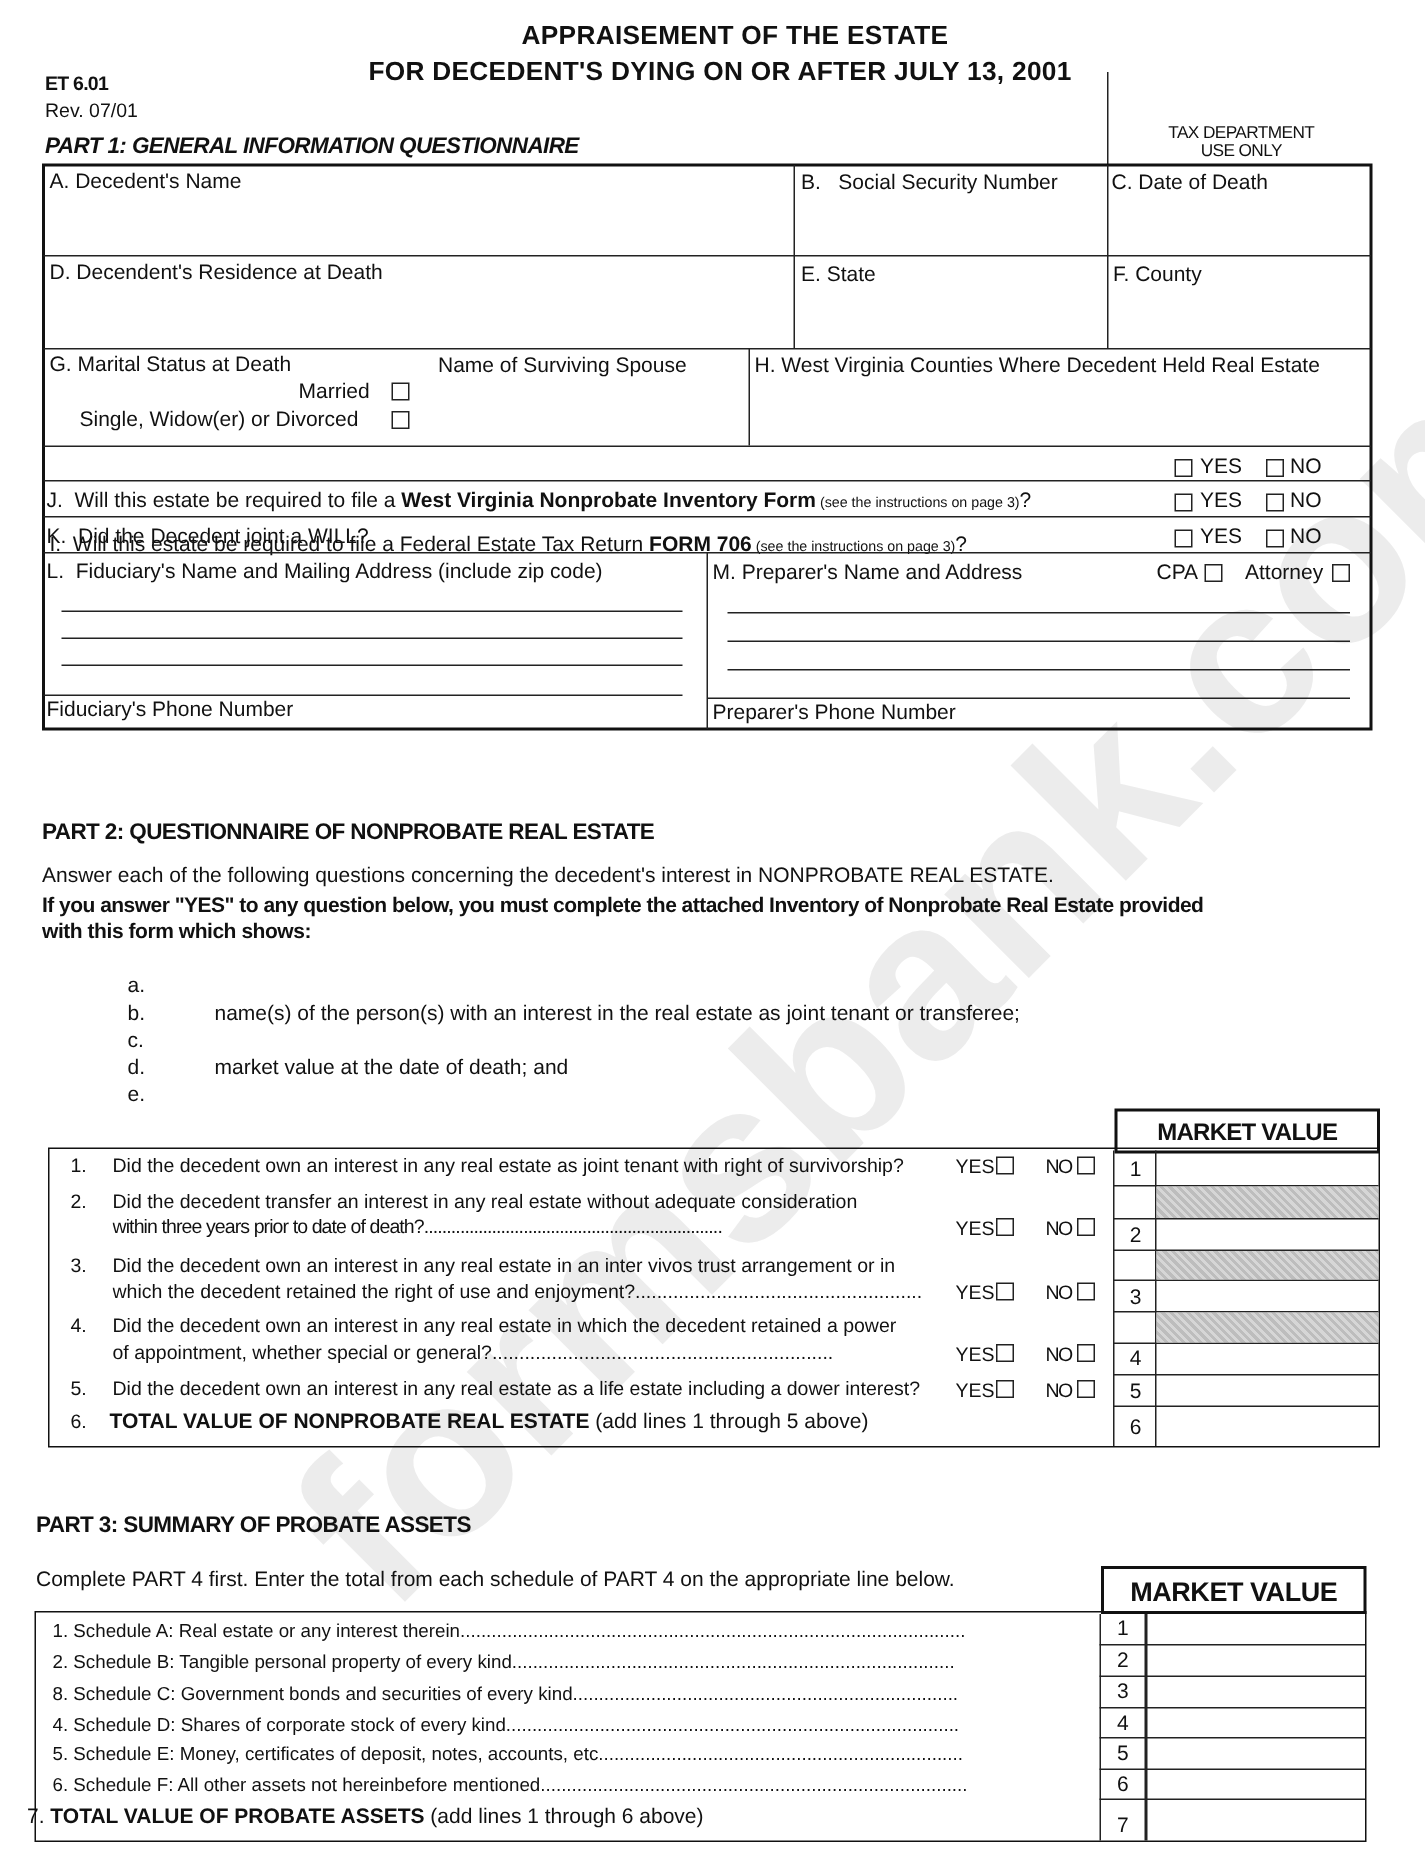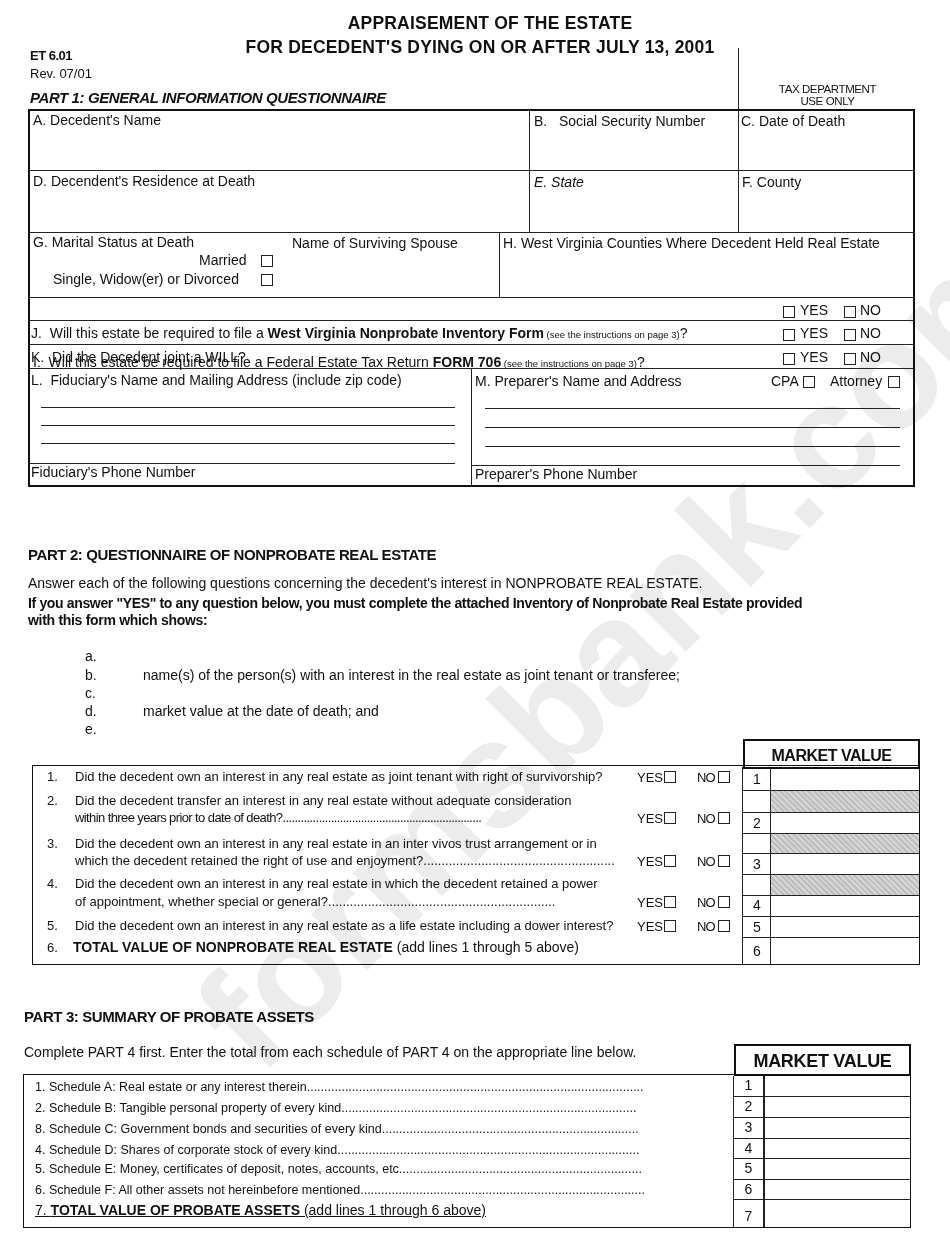--- a/index.html
+++ b/index.html
@@ -47,21 +47,21 @@
 
 <div class="abs txt" style="left:33px; top:112px;">A. Decedent's Name</div>
 <div class="abs" style="left:32px; top:130px; width:494px; height:38px;"></div>
 <div class="abs txt" style="left:534px; top:113px; white-space:pre;">B.   Social Security Number</div>
 <div class="abs" style="left:532px; top:130px; width:203px; height:38px;"></div>
 <div class="abs txt" style="left:741px; top:113px;">C. Date of Death</div>
 <div class="abs" style="left:741px; top:130px; width:170px; height:38px;"></div>
 
 <div class="abs txt" style="left:33px; top:173px;">D. Decendent's Residence at Death</div>
 <div class="abs" style="left:32px; top:192px; width:494px; height:38px;"></div>
-<div class="abs txt" style="left:534px; top:174px;font-style:italic;">E. State</div>
+<div class="abs txt" style="left:534px; top:174px;">E. State</div>
 <div class="abs" style="left:532px; top:192px; width:203px; height:38px;"></div>
 <div class="abs txt" style="left:742px; top:174px;">F. County</div>
 <div class="abs" style="left:741px; top:192px; width:170px; height:38px;"></div>
 
 <div class="line-v" style="left:499px; top:232px; height:65px;"></div>
 <div class="line-h" style="left:29px; top:297px; width:885px;"></div>
 <div class="abs txt" style="left:33px; top:234px;">G. Marital Status at Death</div>
 <div class="abs txt" style="left:292px; top:235px;">Name of Surviving Spouse</div>
 <div class="abs" style="left:292px; top:253px; width:204px; height:40px;"></div>
 <div class="abs txt" style="left:199px; top:252px;">Married</div>
@@ -239,15 +239,15 @@
 <div class="abs" style="left:766px; top:1140px; width:143px; height:17px;"></div>
 
 <div class="q" style="left:35px; top:1162px; width:685px; overflow:hidden; font-size:12.5px;">5. Schedule E: Money, certificates of deposit, notes, accounts, etc......................................................................</div>
 <div class="num" style="left:735px; top:1160px; width:27px;">5</div>
 <div class="abs" style="left:766px; top:1160px; width:143px; height:18px;"></div>
 
 <div class="q" style="left:35px; top:1183px; width:685px; overflow:hidden; font-size:12.5px;">6. Schedule F: All other assets not hereinbefore mentioned..................................................................................</div>
 <div class="num" style="left:735px; top:1181px; width:27px;">6</div>
 <div class="abs" style="left:766px; top:1181px; width:143px; height:17px;"></div>
 
-<div class="q" style="left:35px; top:1202px; font-size:14px;text-decoration:underline;"><span style="white-space:pre;">7. </span><span class="b">TOTAL VALUE OF PROBATE ASSETS</span><span style="white-space:pre;"> (add lines 1 through 6 above)</span></div>
+<div class="q" style="left:18px; top:1202px; font-size:14px;"><span style="white-space:pre;">7. </span><span class="b">TOTAL VALUE OF PROBATE ASSETS</span><span style="white-space:pre;"> (add lines 1 through 6 above)</span></div>
 <div class="num" style="left:735px; top:1208px; width:27px;">7</div>
 <div class="abs" style="left:766px; top:1201px; width:143px; height:25px;"></div>
 
 </body></html>

